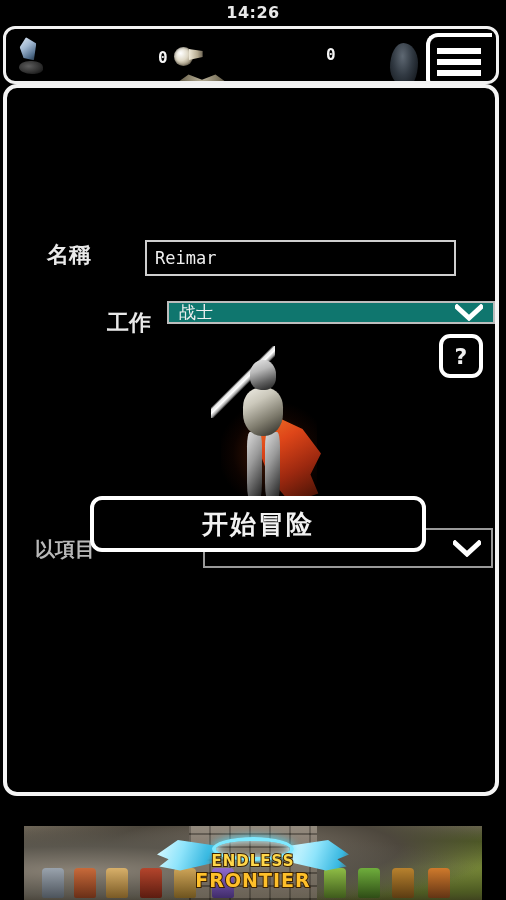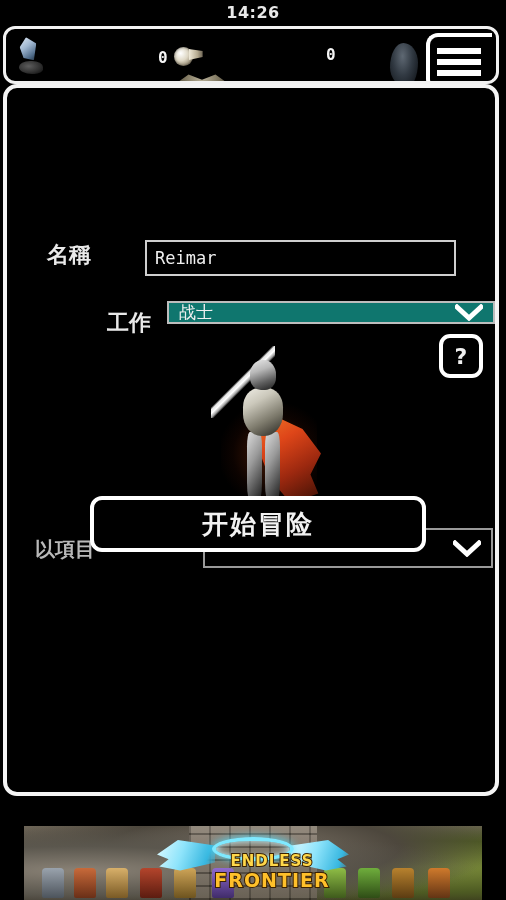--- a/index.html
+++ b/index.html
@@ -380,21 +380,20 @@
     margin-left: 38px;
     clip-path: polygon(0% 14%, 64% 0%, 100% 36%, 80% 48%, 96% 66%, 60% 76%, 0% 56%);
   }
   #banner-ad .logo {
     position: absolute;
     left: 50%; top: 28px;
     transform: translateX(-50%);
     text-align: center;
     line-height: 1;
     white-space: nowrap;
-    margin-left: 19px;
   }
   #banner-ad .logo-1 {
     display: block;
     font-size: 15px;
     font-weight: bold;
     color: #ffd84a;
     letter-spacing: 1px;
     -webkit-text-stroke: 2px #3a2000;
     paint-order: stroke fill;
   }

